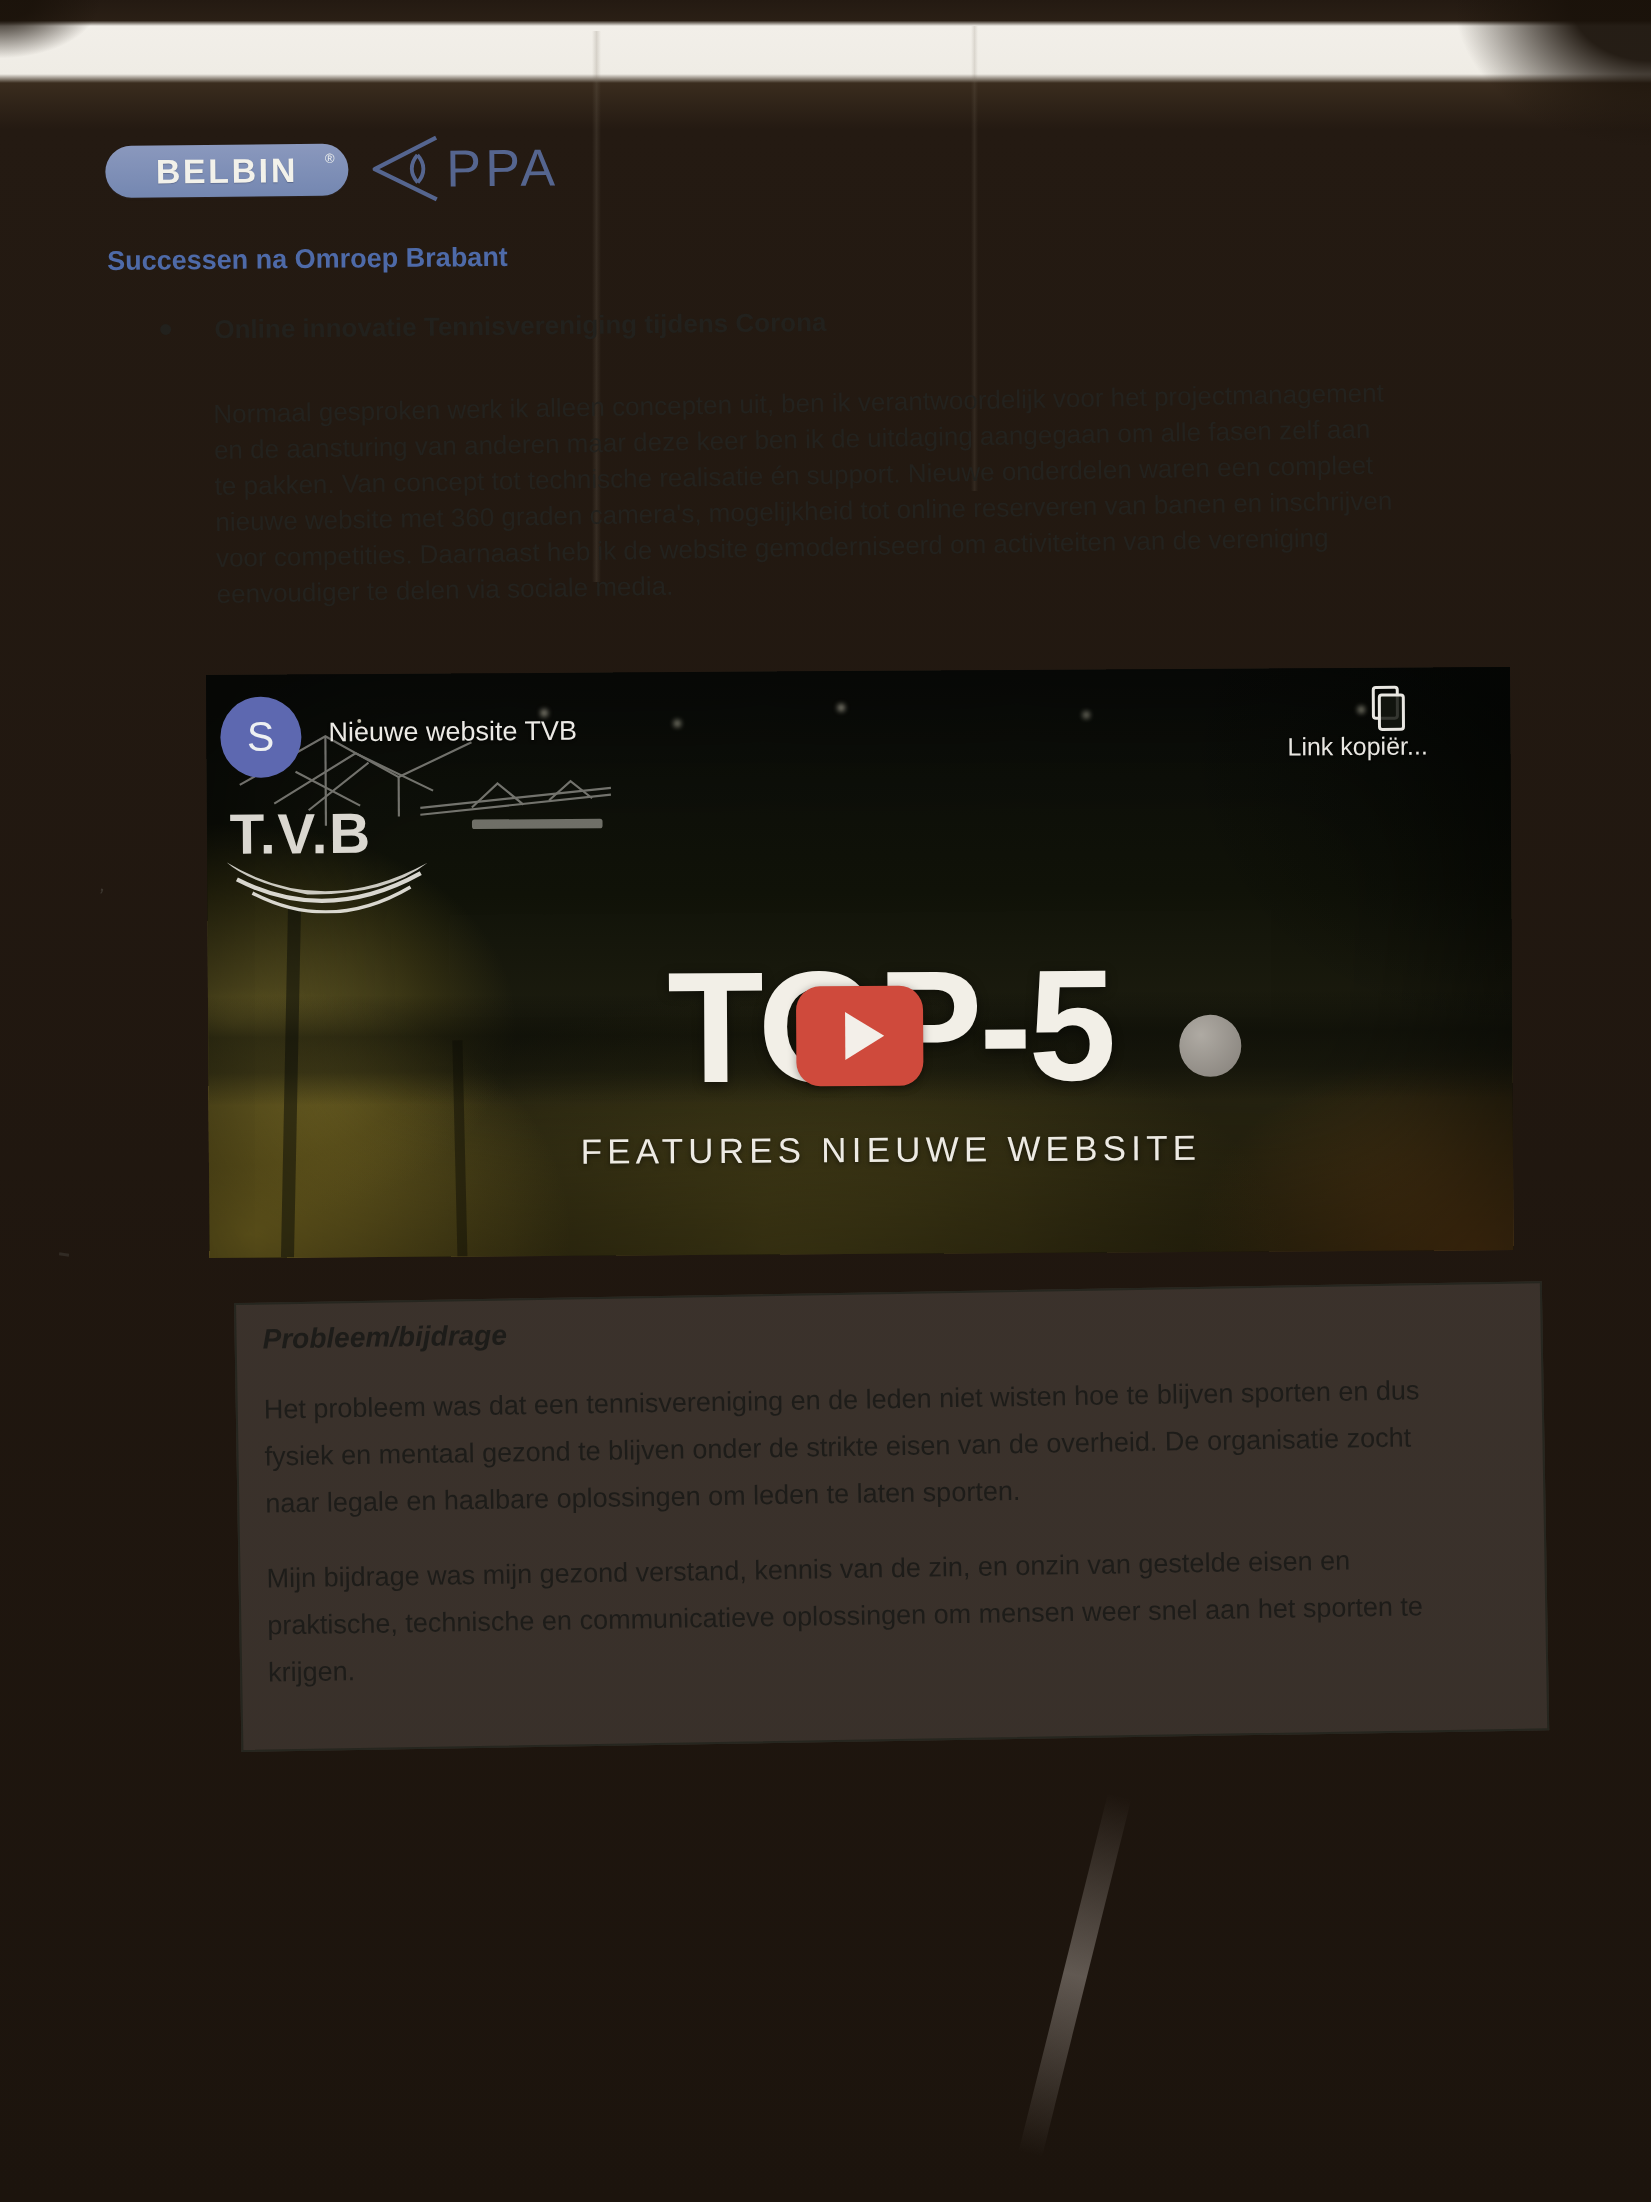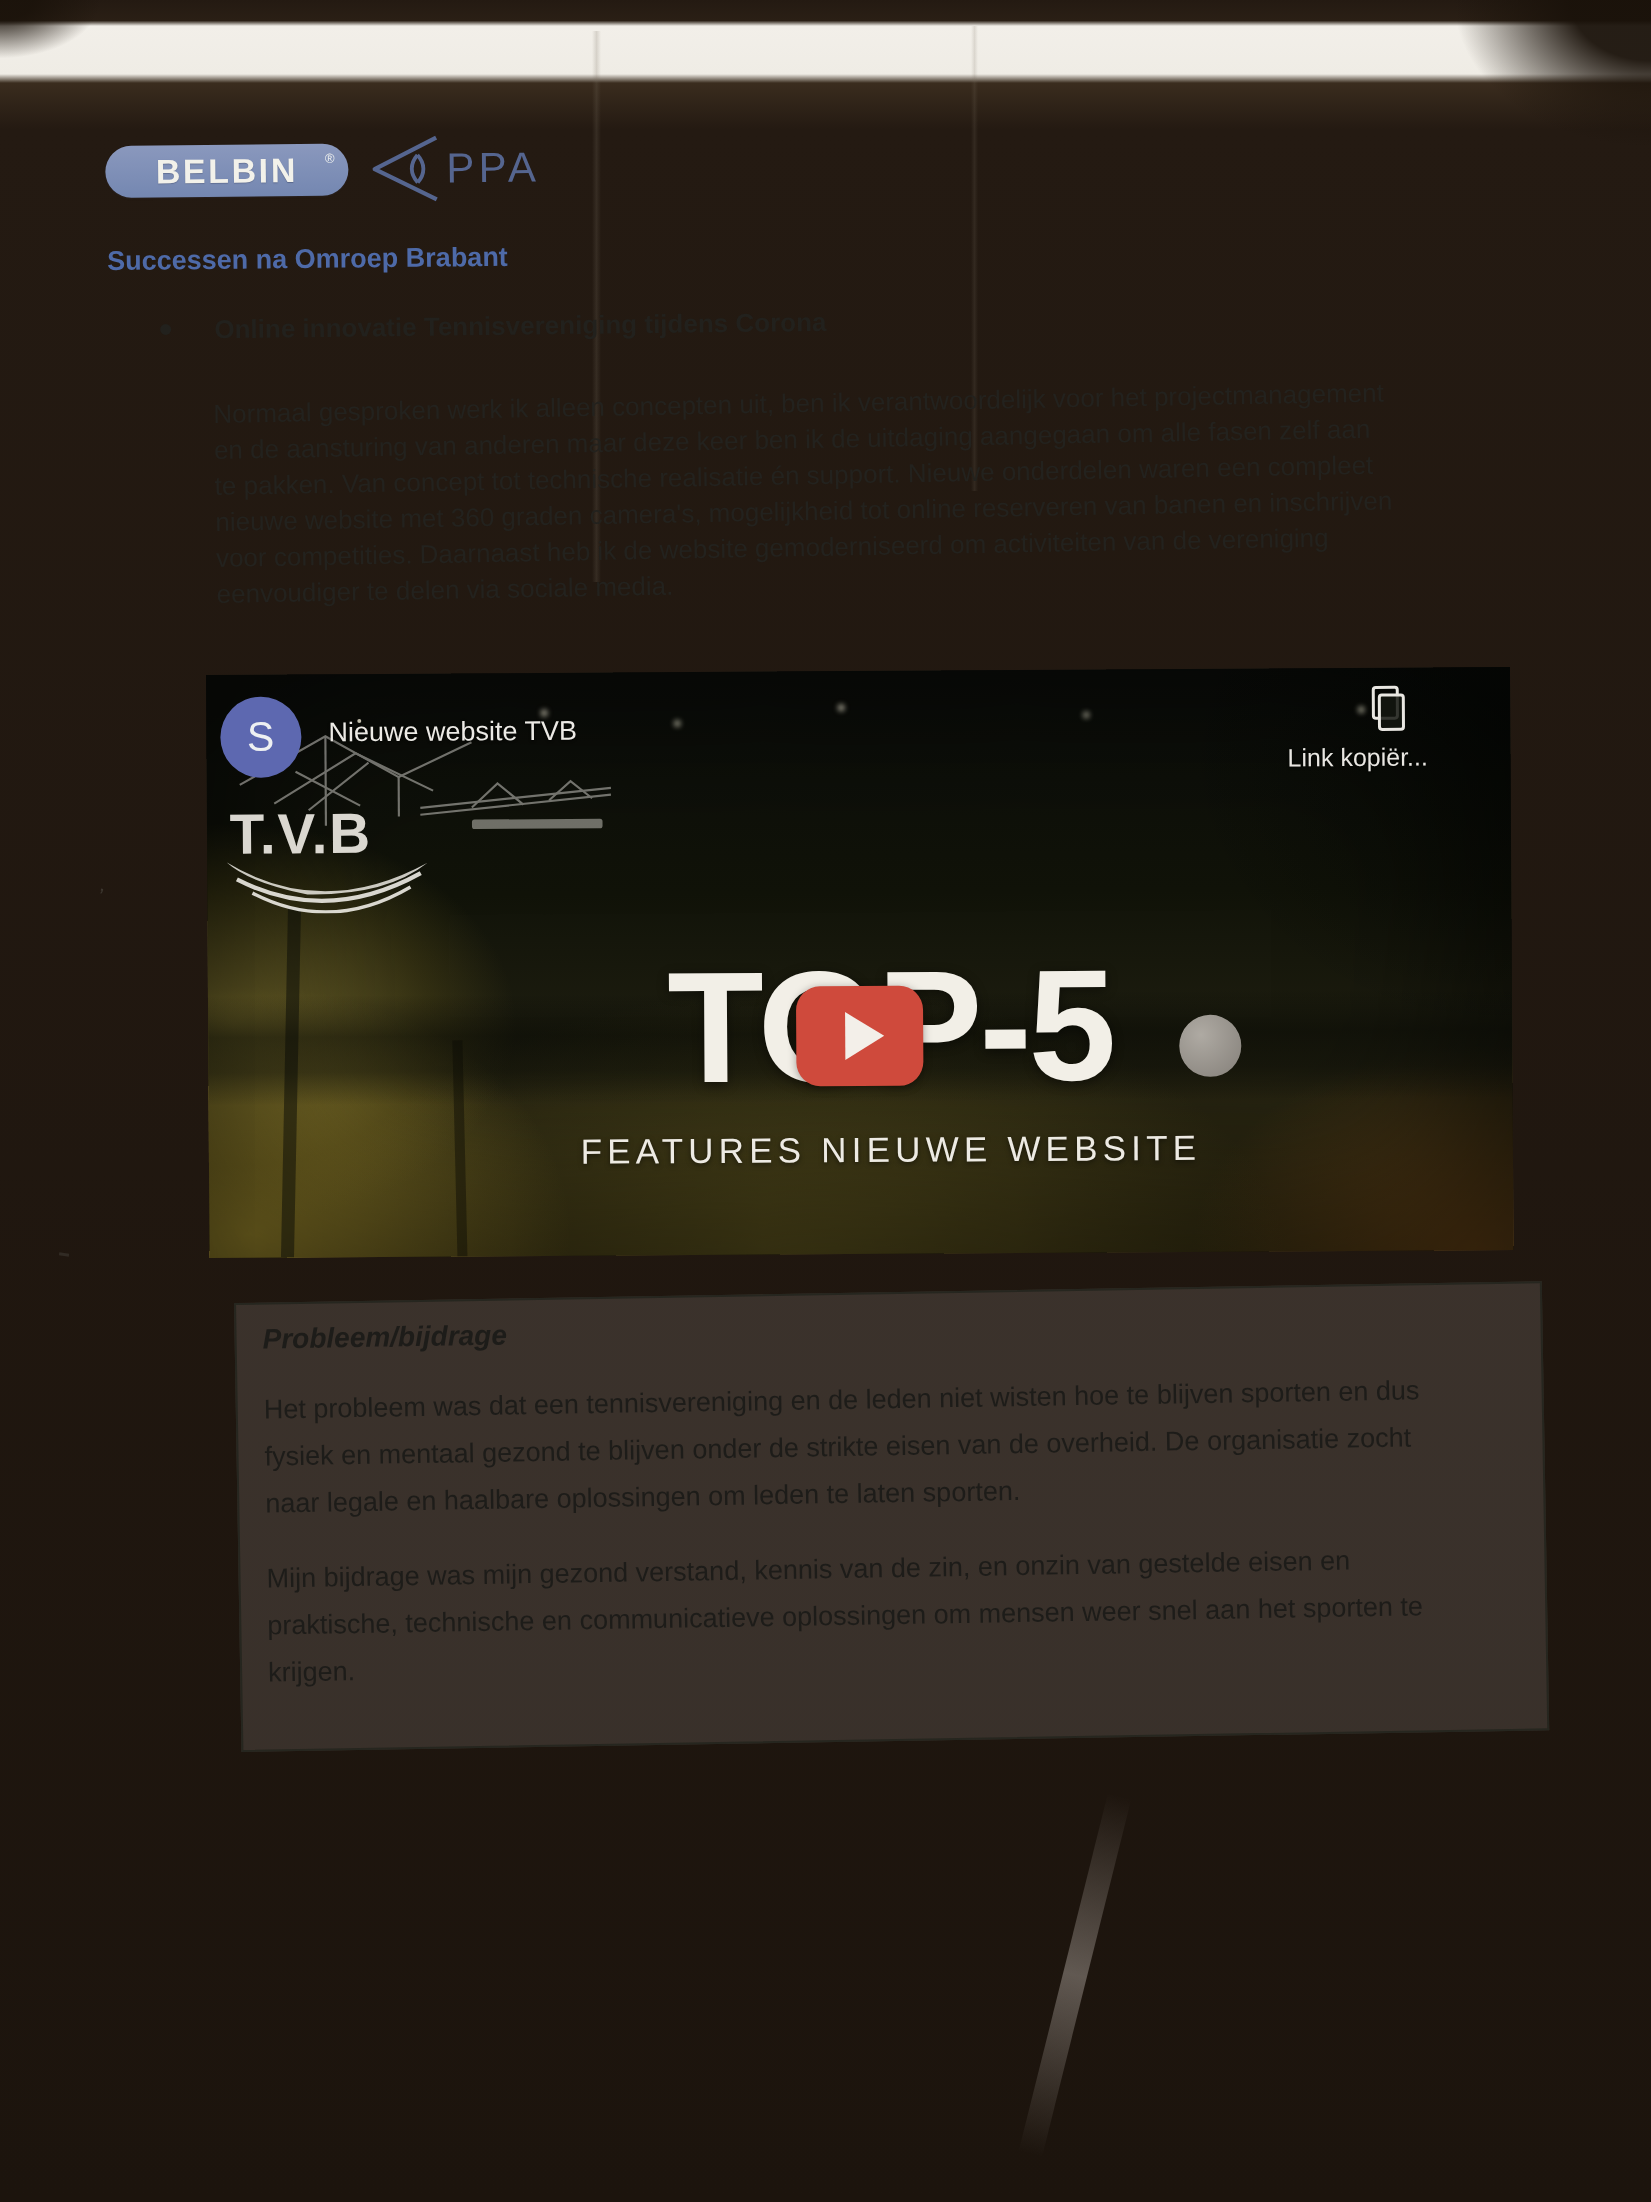--- a/index.html
+++ b/index.html
@@ -25,21 +25,21 @@
 
   
   #brand-row{position:absolute;left:105px;top:136px;display:flex;align-items:center;transform:rotate(-0.6deg);transform-origin:left top;}
   #belbin-pill{position:relative;width:243px;height:52px;border-radius:27.5px;
      background:linear-gradient(180deg,#8a98bd,#7487b1);box-shadow:0 0.9px 1.7px rgba(60,60,80,0.25);
      display:flex;align-items:center;justify-content:center;}
   #belbin-pill .word{color:#f2f1ea;font-weight:bold;font-size:34px;letter-spacing:2.6px;text-shadow:0 0.9px 0.9px rgba(60,70,100,0.5);}
   #belbin-pill sup{position:absolute;right:13.8px;top:6.9px;font-size:13px;color:#eef0ee;}
   #ppa-logo{display:flex;align-items:center;margin-left:15.5px;}
   #ppa-logo svg{display:block;}
-  #ppa-text{font-size:42px;color:#55658f;letter-spacing:4.3px;margin-left:3.4px;}
+  #ppa-text{font-size:52px;color:#55658f;letter-spacing:4.3px;margin-left:3.4px;}
 
   
   #section-heading{position:absolute;left:107px;top:246px;font-size:27px;font-weight:bold;color:#4e6aa8;transform:rotate(-0.6deg);transform-origin:left top;}
   #bullet-row{position:absolute;left:160px;top:315px;display:flex;transform:rotate(-0.7deg);transform-origin:left top;}
   #bullet-dot{width:11.2px;height:11.2px;border-radius:50%;background:#22211d;margin-top:8.6px;}
   #bullet-title{margin-left:43px;font-size:26px;font-weight:bold;color:#22211d;}
   #intro-par{position:absolute;left:213px;top:396px;width:1180px;font-size:26px;line-height:36px;color:#23221e;transform:rotate(-1.05deg);transform-origin:left top;}
 
   
   #thumb{position:absolute;left:206px;top:675px;width:1304px;height:583px;overflow:hidden;
@@ -55,21 +55,21 @@
   #thumb .hedge{position:absolute;left:0;right:0;top:55%;height:19%;background:linear-gradient(180deg,rgba(0,0,0,0),rgba(7,9,5,0.52) 38%,rgba(9,11,7,0.45) 70%,rgba(0,0,0,0));}
   #thumb .lights{position:absolute;left:151px;top:45px;width:4.3px;height:4.3px;border-radius:50%;background:rgba(255,250,225,0.75);
      box-shadow:185px -6.9px 5.2px 1.7px rgba(255,250,225,0.5),318px 4.3px 5.2px 1.7px rgba(255,250,225,0.45),482px -10.3px 5.2px 1.7px rgba(255,250,225,0.5),727px -1.7px 5.2px 1.7px rgba(255,250,225,0.4),1002px -5.2px 5.2px 1.7px rgba(255,250,225,0.45);}
   #thumb .pole1{position:absolute;left:76px;top:40%;bottom:0;width:13px;background:rgba(8,10,5,0.5);transform:rotate(1.5deg);}
   #thumb .pole2{position:absolute;left:246px;top:63%;bottom:0;width:9.5px;background:rgba(10,10,5,0.45);transform:rotate(-1deg);}
   #thumb-avatar{position:absolute;left:13.8px;top:22.4px;width:81px;height:81px;border-radius:50%;background:#5d68b0;
      display:flex;align-items:center;justify-content:center;color:#eef0f2;font-size:41px;}
   #thumb-title{position:absolute;left:122px;top:43px;font-size:27px;color:#eceae5;text-shadow:0 0.9px 2.6px rgba(0,0,0,0.7);}
   #tvb-logo{position:absolute;left:6.9px;top:50px;opacity:0.92;}
   #copy-icon{position:absolute;left:1160px;top:17px;}
-  #copy-label{position:absolute;left:1081px;top:75px;font-size:25px;color:#e9e7e2;text-shadow:0 0.9px 2.6px rgba(0,0,0,0.7);}
+  #copy-label{position:absolute;left:1081px;top:64px;font-size:25px;color:#e9e7e2;text-shadow:0 0.9px 2.6px rgba(0,0,0,0.7);}
   #top5{position:absolute;left:60px;right:0;top:265px;text-align:center;font-size:158px;font-weight:bold;letter-spacing:-3.4px;color:#f2efe7;text-shadow:0 2.6px 12px rgba(0,0,0,0.45);}
   #grayball{position:absolute;left:971px;top:346px;width:62px;height:62px;border-radius:50%;background:radial-gradient(circle at 35% 32%,#bcb7b0,#8e8983);opacity:0.92;}
   #play-btn{position:absolute;left:588px;top:315px;width:127px;height:100px;background:#cf4a3c;border-radius:24px;box-shadow:0 1.7px 8.6px rgba(0,0,0,0.35);}
   #play-btn .tri{position:absolute;left:49px;top:26px;width:0;height:0;border-style:solid;border-width:24px 0 24px 39px;border-color:transparent transparent transparent #f3efe9;}
   #features{position:absolute;left:60px;right:0;top:459px;text-align:center;font-size:35px;letter-spacing:5.2px;color:#edeae3;text-shadow:0 1.7px 5.2px rgba(0,0,0,0.5);}
 
   
   #pb-box{position:absolute;left:234px;top:1303px;width:1308px;height:449px;border:2.6px solid #26261f;
      box-sizing:border-box;padding:19px 103px 0 26px;transform:rotate(-0.95deg);transform-origin:left top;
      background:rgba(252,250,246,0.12);}

